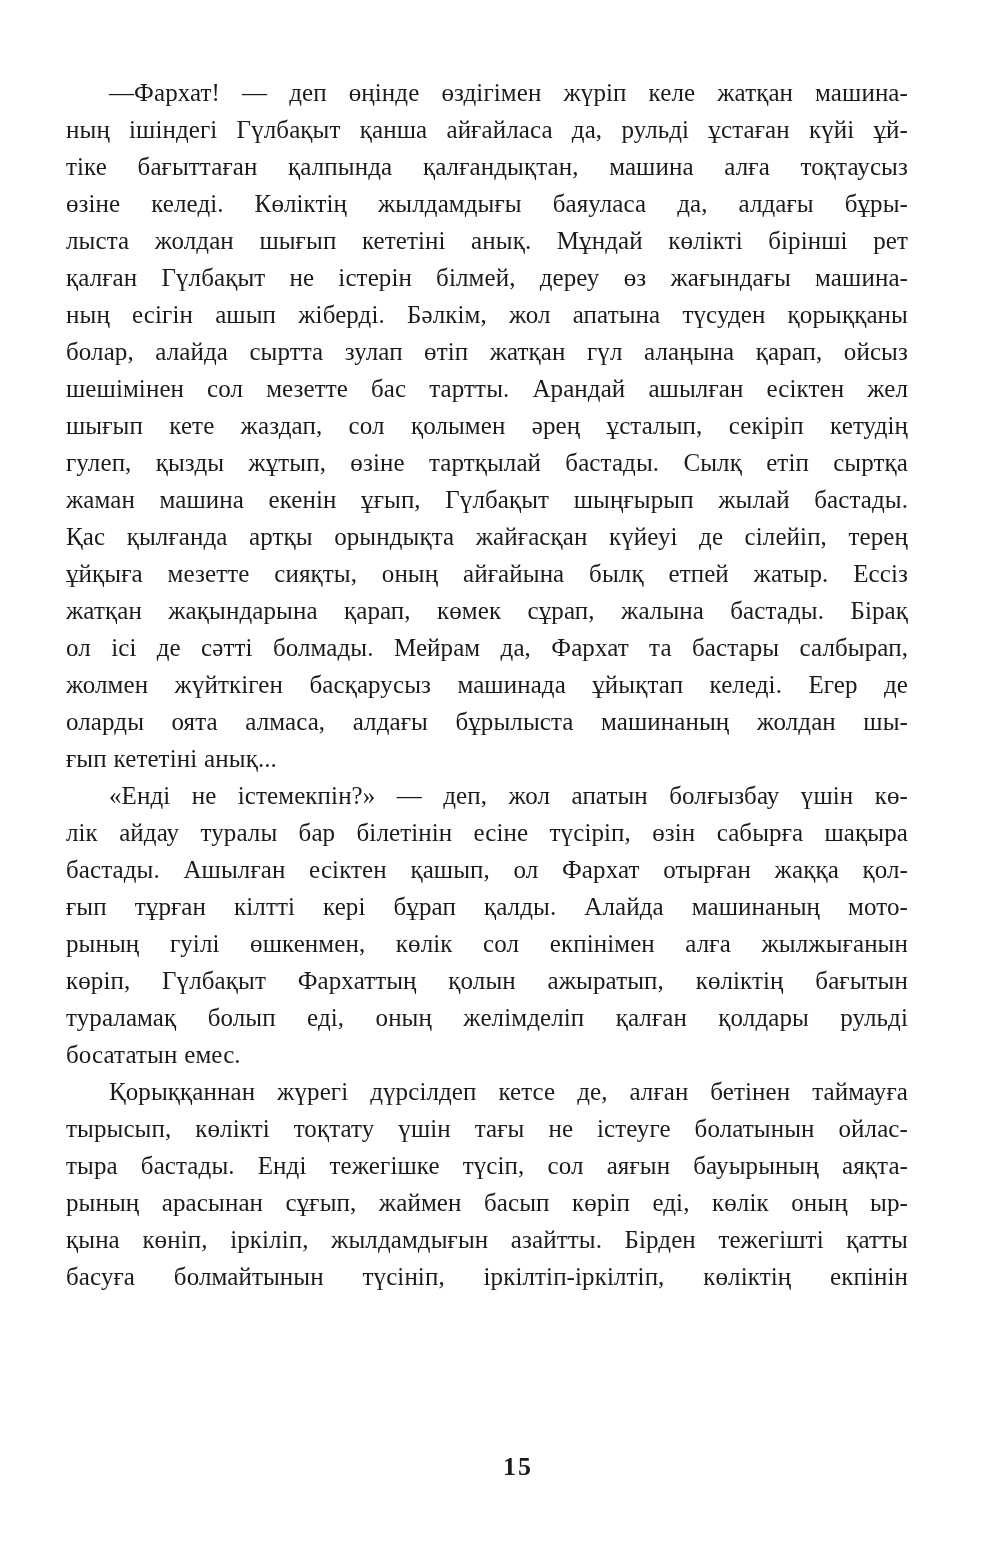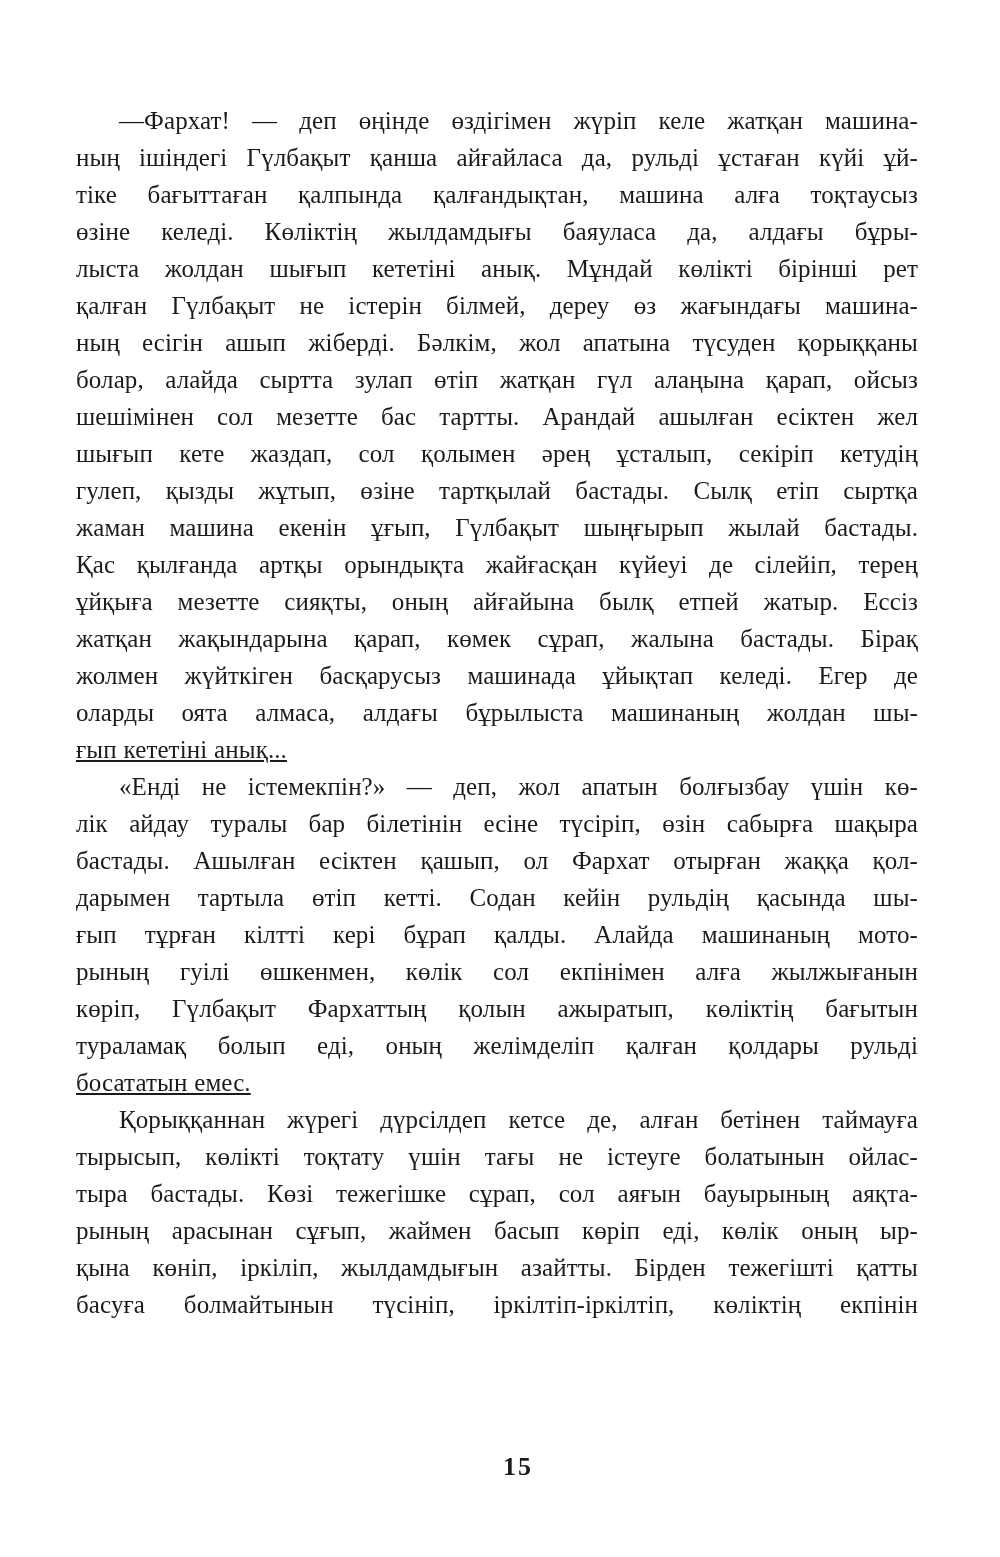--- a/index.html
+++ b/index.html
@@ -16,24 +16,23 @@
     overflow: hidden;
   }
   .page {
     position: relative;
     width: 1000px;
     height: 1557px;
     background: #ffffff;
   }
   .text-block {
     position: absolute;
-    left: 76px;
+    left: 66px;
     top: 74px;
     width: 842px;
-    margin-top: 28px;
   }
   .paragraph {
     margin: 0;
     padding: 0;
   }
   .line {
     font-size: 25px;
     line-height: 37px;
     height: 37px;
     text-align: justify;
@@ -41,21 +40,20 @@
     letter-spacing: 0.1px;
     word-spacing: 0.5px;
     white-space: normal;
     overflow: visible;
   }
   .line.indented {
     text-indent: 43px;
   }
   .line.para-end {
     text-align-last: left;
-    text-decoration: underline;
   }
   .page-number {
     position: absolute;
     top: 1452px;
     left: 0;
     width: 1000px;
     text-align: center;
     font-size: 26px;
     font-weight: 700;
     letter-spacing: 2px;
@@ -77,38 +75,38 @@
         <div class="line">қалған Гүлбақыт не істерін білмей, дереу өз жағындағы машина-</div>
         <div class="line">ның есігін ашып жіберді. Бәлкім, жол апатына түсуден қорыққаны</div>
         <div class="line">болар, алайда сыртта зулап өтіп жатқан гүл алаңына қарап, ойсыз</div>
         <div class="line">шешімінен сол мезетте бас тартты. Арандай ашылған есіктен жел</div>
         <div class="line">шығып кете жаздап, сол қолымен әрең ұсталып, секіріп кетудің</div>
         <div class="line">гулеп, қызды жұтып, өзіне тартқылай бастады. Сылқ етіп сыртқа</div>
         <div class="line">жаман машина екенін ұғып, Гүлбақыт шыңғырып жылай бастады.</div>
         <div class="line">Қас қылғанда артқы орындықта жайғасқан күйеуі де сілейіп, терең</div>
         <div class="line">ұйқыға мезетте сияқты, оның айғайына былқ етпей жатыр. Ессіз</div>
         <div class="line">жатқан жақындарына қарап, көмек сұрап, жалына бастады. Бірақ</div>
+        <div class="line">ол ісі де сәтті болмады. Мейрам да, Фархат та бастары салбырап,</div>
         <div class="line">жолмен жүйткіген басқарусыз машинада ұйықтап келеді. Егер де</div>
         <div class="line">оларды оята алмаса, алдағы бұрылыста машинаның жолдан шы-</div>
         <div class="line para-end">ғып кететіні анық...</div>
       </div>
       <div class="paragraph">
         <div class="line indented">«Енді не істемекпін?» — деп, жол апатын болғызбау үшін кө-</div>
         <div class="line">лік айдау туралы бар білетінін есіне түсіріп, өзін сабырға шақыра</div>
         <div class="line">бастады. Ашылған есіктен қашып, ол Фархат отырған жаққа қол-</div>
-        <div class="line">дарымен тартыла өтіп кетті. Содан кейін рульдің қасында шы-</div>
         <div class="line">ғып тұрған кілтті кері бұрап қалды. Алайда машинаның мото-</div>
         <div class="line">рының гуілі өшкенмен, көлік сол екпінімен алға жылжығанын</div>
         <div class="line">көріп, Гүлбақыт Фархаттың қолын ажыратып, көліктің бағытын</div>
         <div class="line">тураламақ болып еді, оның желімделіп қалған қолдары рульді</div>
         <div class="line para-end">босататын емес.</div>
       </div>
       <div class="paragraph">
         <div class="line indented">Қорыққаннан жүрегі дүрсілдеп кетсе де, алған бетінен таймауға</div>
         <div class="line">тырысып, көлікті тоқтату үшін тағы не істеуге болатынын ойлас-</div>
-        <div class="line">тыра бастады. Көзі тежегішке сұрап, сол аяғын бауырының аяқта-</div>
+        <div class="line">тыра бастады. Енді тежегішке түсіп, сол аяғын бауырының аяқта-</div>
         <div class="line">рының арасынан сұғып, жаймен басып көріп еді, көлік оның ыр-</div>
         <div class="line">қына көніп, іркіліп, жылдамдығын азайтты. Бірден тежегішті қатты</div>
         <div class="line">басуға болмайтынын түсініп, іркілтіп-іркілтіп, көліктің екпінін</div>
       </div>
     </main>
   <div class="page-number">15</div>
 </div>
 
 </body></html>

